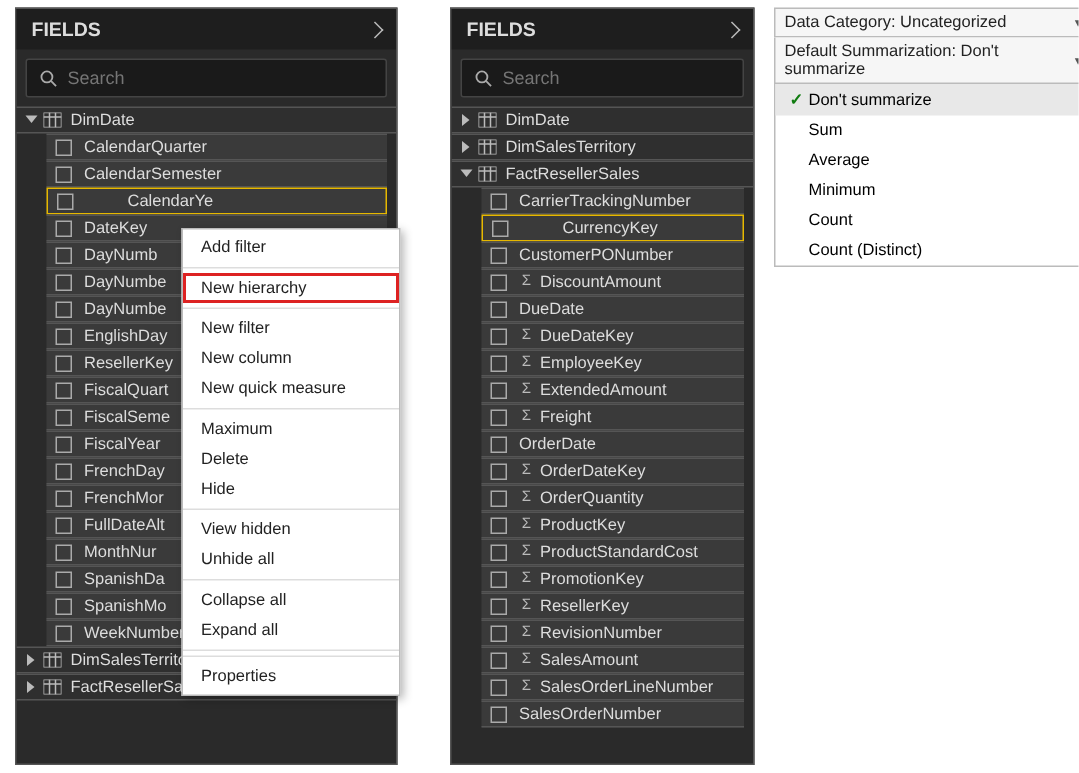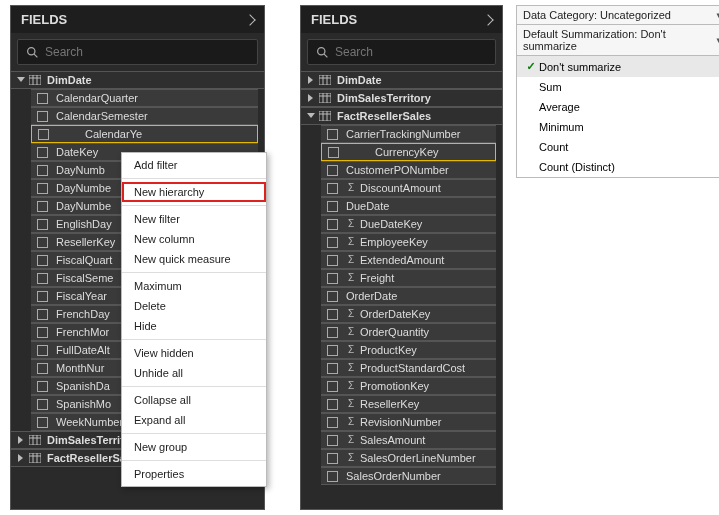--- a/index.html
+++ b/index.html
@@ -5,21 +5,21 @@
   * { box-sizing: border-box; font-family: "Segoe UI", Arial, sans-serif; }
   body { margin: 0; background: #fff; width: 719px; height: 515px; position: relative; }
   .panel { position: absolute; background: #2a2a2a; border: 1px solid #555; }
   .p1 { left: 10px; top: 5px; width: 255px; height: 505px; }
   .p2 { left: 300px; top: 5px; width: 203px; height: 505px; overflow: hidden; }
   .hdr { background: #1e1e1e; color: #ddd; font-size: 13px; font-weight: 600; padding: 6px 10px; display: flex; align-items: center; justify-content: space-between; }
   .chev { width: 8px; height: 8px; border-right: 1.5px solid #bbb; border-bottom: 1.5px solid #bbb; transform: rotate(-45deg); }
   .srch { display: flex; align-items: center; padding: 3px 8px; margin: 6px 6px; background: #1a1a1a; border: 1px solid #444; border-radius: 2px; }
   .srch svg { flex-shrink: 0; }
   .srch input { flex: 1; background: transparent; border: none; color: #aaa; font-size: 12px; padding: 2px 6px; outline: none; }
-  .tbl-row { display: flex; align-items: center; height: 18px; color: #ddd; font-size: 11px; padding: 0 6px; cursor: pointer; font-weight: bold; }
+  .tbl-row { display: flex; align-items: center; height: 18px; color: #ddd; font-size: 11px; padding: 0 6px; cursor: pointer; }
   .tbl-row.top { border-top: 1px solid #555; border-bottom: 1px solid #555; background: #2f2f2f; }
   .exp { width: 8px; height: 8px; display: inline-block; margin-right: 4px; position: relative; }
   .exp.c::before { content:""; position:absolute; left:1px; top:0; border-left:5px solid #bbb; border-top:4px solid transparent; border-bottom:4px solid transparent; }
   .exp.e::before { content:""; position:absolute; left:0; top:1px; border-top:5px solid #bbb; border-left:4px solid transparent; border-right:4px solid transparent; }
   .tico { width:12px; height:10px; margin-right:6px; display:inline-block; }
   .tico svg { display:block; }
   .fld { display:flex; align-items:center; height:18px; background:#3a3a3a; border-top:1px solid #555; border-bottom:1px solid #555; margin:0 6px 0 20px; color:#ddd; font-size:11px; padding:0 6px; cursor:pointer; }
   .fld.sel { border:1px solid #e6b800; background:#3a3a3a; margin-left:20px;gap:28px; }
   .cb { width:11px; height:11px; border:1px solid #aaa; margin-right:8px; flex-shrink:0; }
   .sig { width:10px; height:10px; margin-right:4px; flex-shrink:0; color:#bbb; font-size:10px; line-height:10px; text-align:center; }
@@ -182,21 +182,20 @@
     <div class="mi">Maximum</div>
     <div class="mi">Delete</div>
     <div class="mi">Hide</div>
     <div class="sep"></div>
     <div class="mi">View hidden</div>
     <div class="mi">Unhide all</div>
     <div class="sep"></div>
     <div class="mi">Collapse all</div>
     <div class="mi">Expand all</div>
     <div class="sep"></div>
-    <div class="mi">New group</div>
     <div class="sep"></div>
     <div class="mi">Properties</div>
   </div>
 
 <div class="panel p2">
   <div class="hdr">
     <span>FIELDS</span>
     <span class="chev"></span>
   </div>
   <div class="srch">

